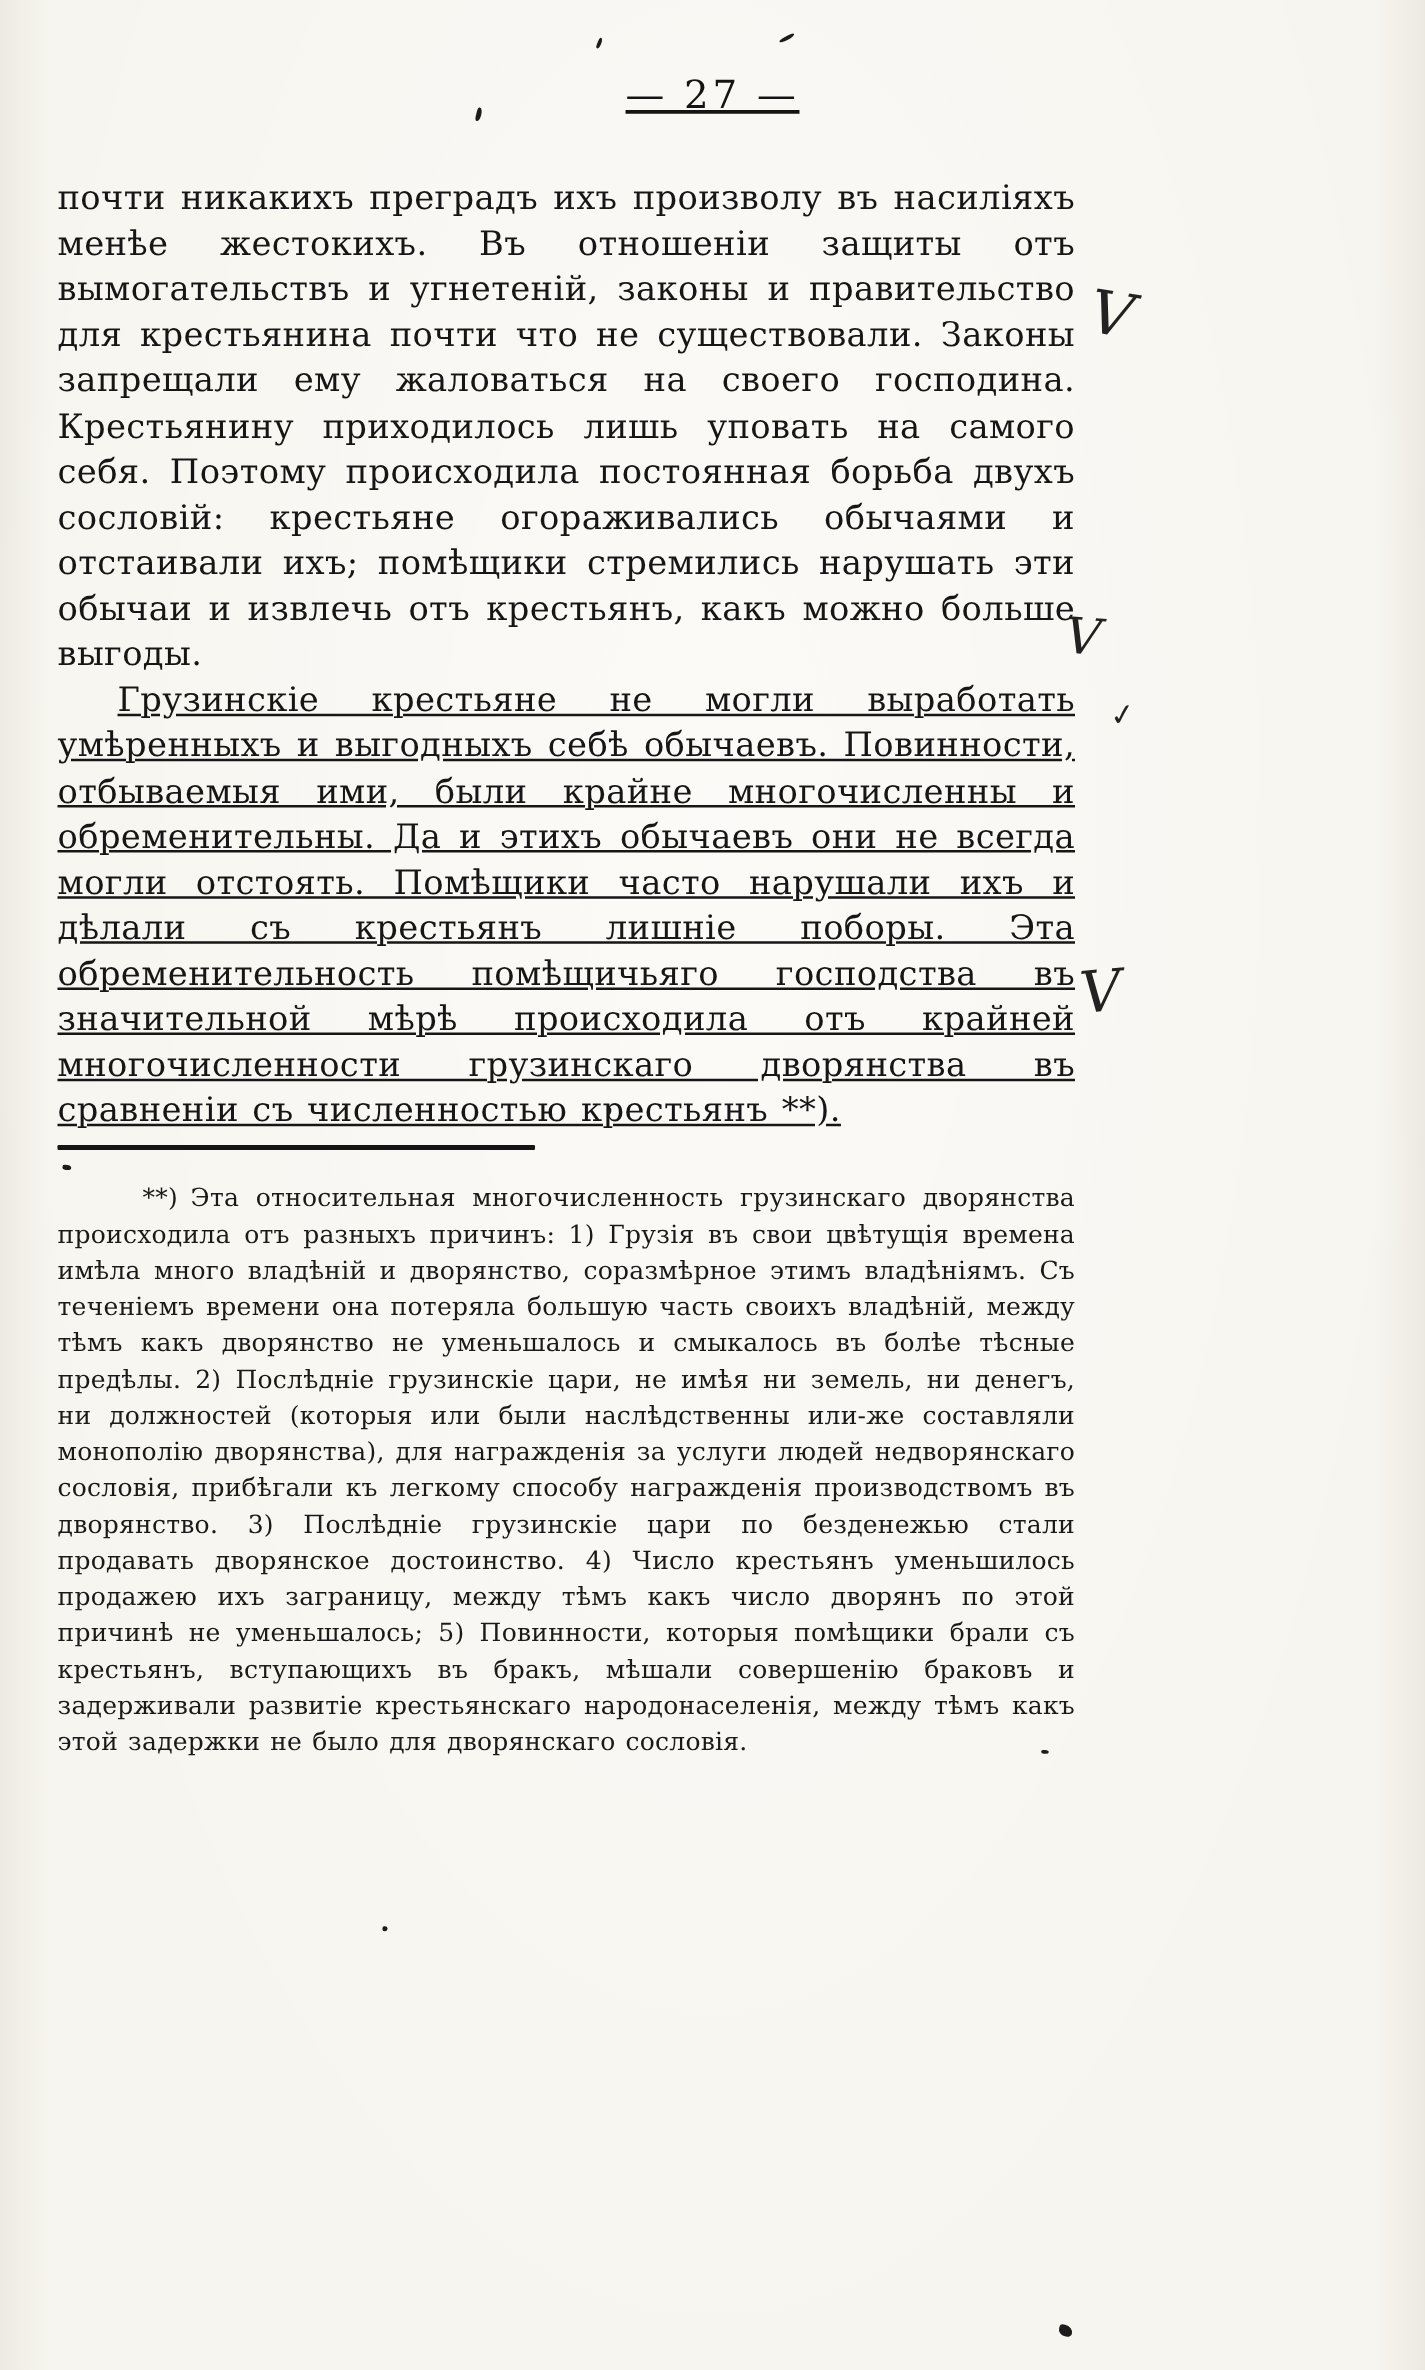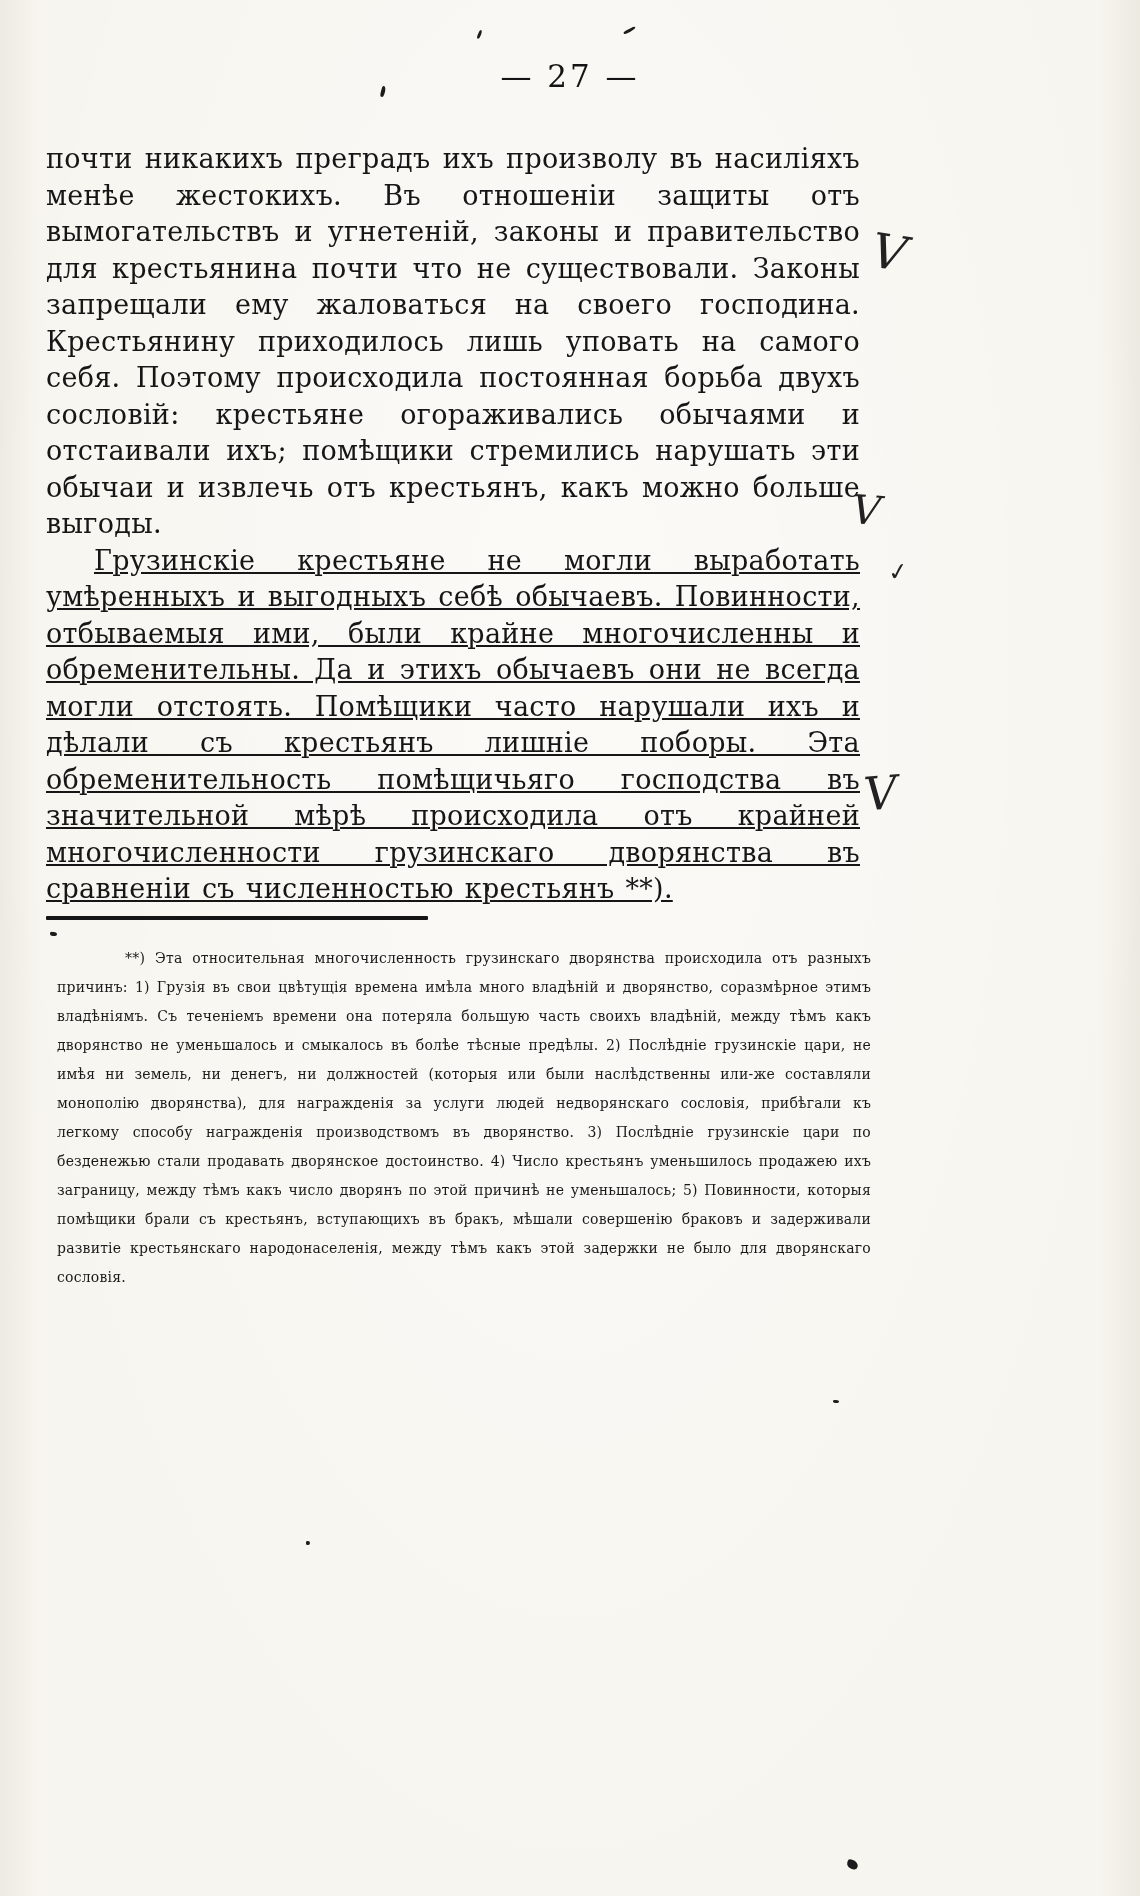--- a/index.html
+++ b/index.html
@@ -23,20 +23,21 @@
   }
   .page-number {
     position: absolute;
     top: 58px;
     left: 0;
     width: 100%;
     text-align: center;
     font-size: 31px;
     letter-spacing: 3px;
     color: #141414;
+    text-decoration: underline;
   }
   .body-text {
     position: absolute;
     top: 141px;
     left: 46px;
     width: 814px;
     font-size: 27px;
     line-height: 36.5px;
     text-align: justify;
     word-spacing: 2px;
@@ -50,23 +51,23 @@
     top: 916px;
     left: 46px;
     width: 382px;
     height: 3.5px;
     background: #151515;
     border-radius: 1px;
   }
   .footnote {
     position: absolute;
     top: 944px;
-    left: 57px;
+    left: 46px;
     width: 814px;
-    font-size: 14px;
+    font-size: 20px;
     line-height: 29px;
     text-align: justify;
     word-spacing: 1.5px;
     letter-spacing: 0.2px;
     text-indent: 68px;
     color: #1a1a1a;
   }
   .fn-marker { margin-right: 10px; }
   .margin-mark {
     position: absolute;

